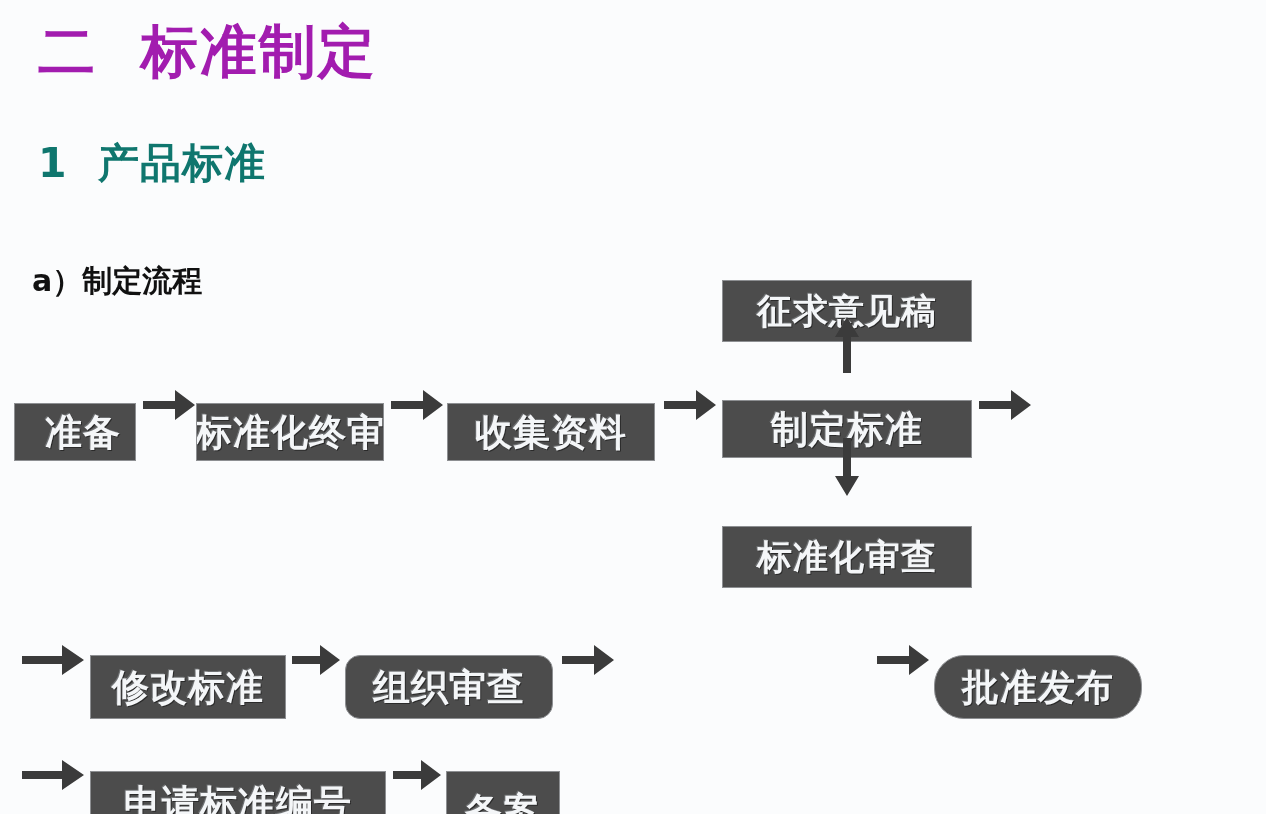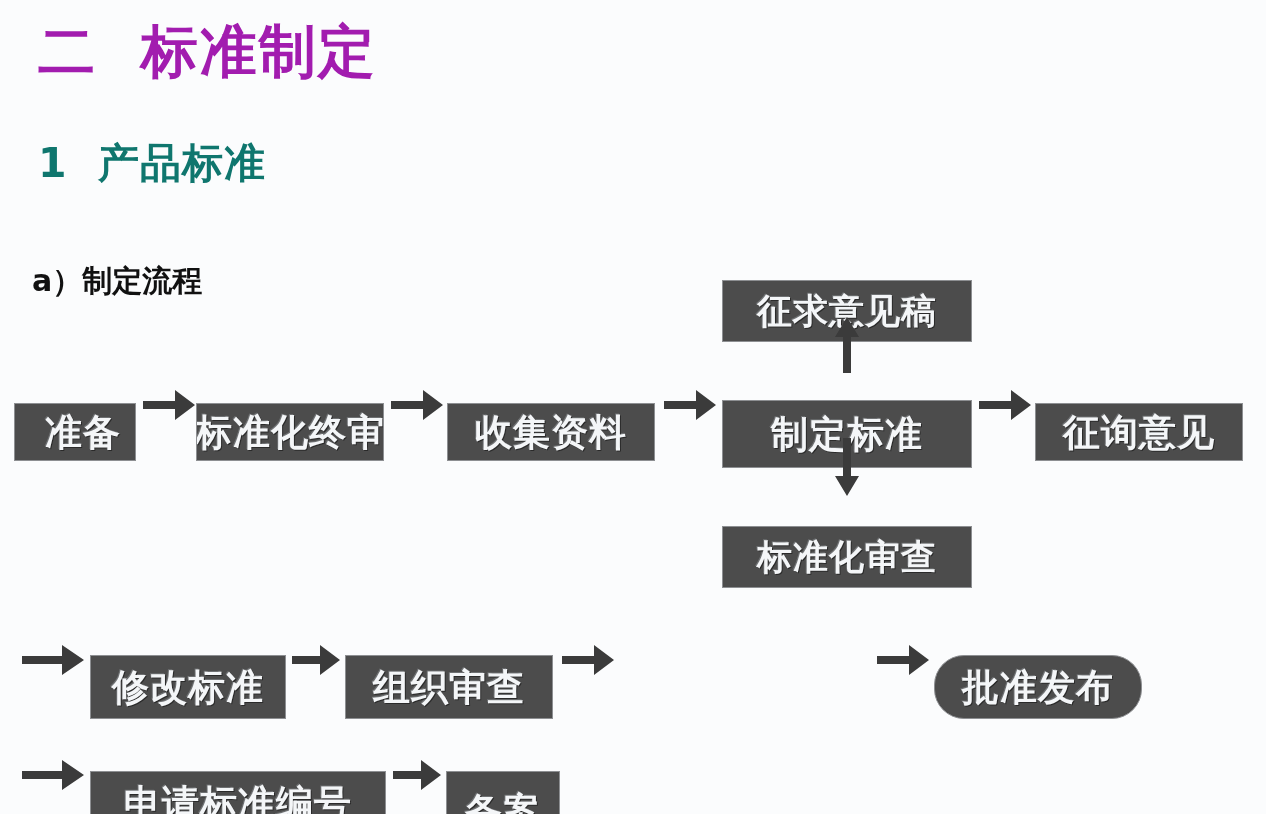--- a/index.html
+++ b/index.html
@@ -127,29 +127,28 @@
   </div>
 
   <div class="node" style="left:447px; top:376px; width:208px; height:58px;">收集资料</div>
 
   <div class="arrow-h" style="left:664px; top:390px; width:52px; height:30px;">
     <svg width="52" height="30" viewBox="0 0 52 30" aria-hidden="true">
       <polygon class="fill-dark" points="0,11 32,11 32,0 52,15 32,30 32,19 0,19"></polygon>
     </svg>
   </div>
 
-  <div class="node" style="left:722px; top:373px; width:250px; height:68px;text-align:center;">制定标准</div>
+  <div class="node" style="left:722px; top:373px; width:250px; height:58px;text-align:center;">制定标准</div>
 
   <div class="arrow-h" style="left:979px; top:390px; width:52px; height:30px;">
     <svg width="52" height="30" viewBox="0 0 52 30" aria-hidden="true">
       <polygon class="fill-dark" points="0,11 32,11 32,0 52,15 32,30 32,19 0,19"></polygon>
     </svg>
   </div>
 
-  <div class="node" style="left:1035px; top:376px; width:208px; height:58px;">征询意见</div>
 
   <div class="arrow-v" style="left:832px; top:438px; width:30px; height:58px;">
     <svg width="30" height="58" viewBox="0 0 30 58" aria-hidden="true">
       <polygon class="fill-dark" points="11,0 19,0 19,38 27,38 15,58 3,38 11,38"></polygon>
     </svg>
   </div>
 
   <div class="node" style="left:722px; top:499px; width:250px; height:62px; font-size:35px;">标准化审查</div>
 
   <div class="arrow-h" style="left:22px; top:645px; width:62px; height:30px;">
@@ -159,21 +158,21 @@
   </div>
 
   <div class="node" style="left:90px; top:628px; width:196px; height:64px;">修改标准</div>
 
   <div class="arrow-h" style="left:292px; top:645px; width:48px; height:30px;">
     <svg width="48" height="30" viewBox="0 0 48 30" aria-hidden="true">
       <polygon class="fill-dark" points="0,11 28,11 28,0 48,15 28,30 28,19 0,19"></polygon>
     </svg>
   </div>
 
-  <div class="node" style="left:345px; top:628px; width:208px; height:64px;">组织审查</div>
+  <div class="node" style="left:345px; top:628px; width:208px; height:64px;border-radius:15px;">组织审查</div>
 
   <div class="arrow-h" style="left:562px; top:645px; width:52px; height:30px;">
     <svg width="52" height="30" viewBox="0 0 52 30" aria-hidden="true">
       <polygon class="fill-dark" points="0,11 32,11 32,0 52,15 32,30 32,19 0,19"></polygon>
     </svg>
   </div>
 
 
   <div class="arrow-h" style="left:877px; top:645px; width:52px; height:30px;">
     <svg width="52" height="30" viewBox="0 0 52 30" aria-hidden="true">

